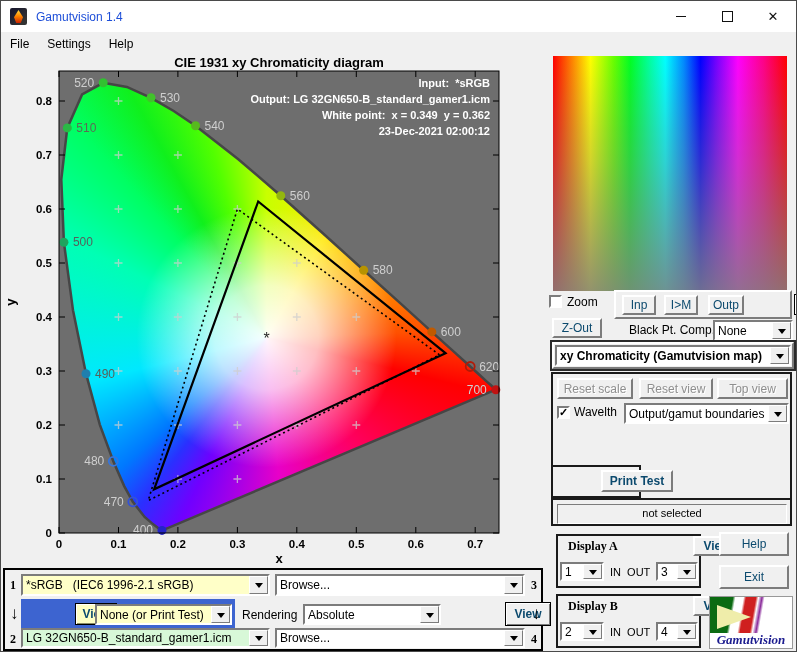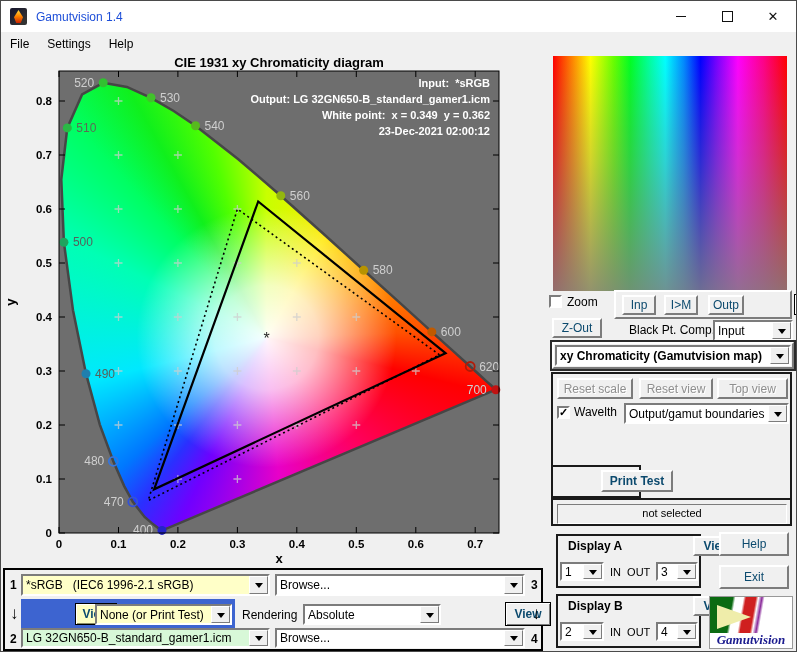--- a/index.html
+++ b/index.html
@@ -43,21 +43,21 @@
   .btn95.disabled{color:#8f8f8f;text-shadow:1px 1px 0 #ffffff;}
   .btn95.yellow{background:#ffffc4;border:1px solid #000;box-shadow:inset 1px 1px 0 #ffffff, inset -1px -1px 0 #8a8a66;}
   .btn95.outlined{border:1px solid #000;box-shadow:inset 1px 1px 0 #ffffff, inset -1px -1px 0 #7c7c7c;}
   .combo{position:absolute;background:#fff;border:2px solid;border-color:#7c7c7c #ffffff #ffffff #7c7c7c;display:flex;box-sizing:border-box;align-items:stretch;}
   .combo .txt{flex:1;font-size:12px;padding:1px 3px;white-space:pre;overflow:hidden;color:#000;align-self:center;}
   .combo.bold .txt{font-weight:bold;}
   .combo .cbtn{width:17px;background:#f0f0f0;border:1px solid;border-color:#ffffff #7c7c7c #7c7c7c #ffffff;display:flex;align-items:center;justify-content:center;}
   .tri{width:0;height:0;border:4px solid transparent;border-top:5px solid #000;margin-top:5px;}
   .chk{position:absolute;width:13px;height:13px;background:#fff;border:2px solid;border-color:#7c7c7c #ffffff #ffffff #7c7c7c;box-sizing:border-box;font-size:11px;font-weight:bold;line-height:8px;text-align:center;color:#000;}
   .lbl{position:absolute;font-size:12px;color:#000;white-space:pre;}
-  .lbl.bold{font-weight:bold;}
+  .lbl.bold{font-weight:bold;font-family:Liberation Serif, serif;}
   .blackbox{position:absolute;border:2px solid #1a1a1a;box-sizing:border-box;}
   .rframe{position:absolute;border:2px solid;border-color:#ffffff #7c7c7c #7c7c7c #ffffff;box-sizing:border-box;}
 
   
   .gradient-map{position:absolute;left:552px;top:55px;width:234px;height:235px;
     background:
       linear-gradient(to bottom, rgba(128,128,128,0) 0%, rgba(128,128,128,0.35) 45%, rgba(128,128,128,0.8) 95%, rgba(128,128,128,0.85) 100%),
       linear-gradient(to right,#ff0000 0%,#ff8000 8%,#ffff00 16%,#66ff00 26%,#00ff22 33%,#00ffaa 42%,#00ffff 48%,#0088ff 56%,#0000ff 63%,#7700ff 70%,#ff00ff 79%,#ff0088 90%,#ff0000 100%);}
   .xy-frame{position:absolute;left:551px;top:341px;width:242px;height:27px;border:2px solid;border-color:#ffffff #7c7c7c #7c7c7c #ffffff;outline:2px solid #2a2a2a;box-sizing:border-box;background:#f0f0f0;padding:1px;}
   .xy-frame .combo{position:relative;width:100%;height:100%;}
@@ -221,21 +221,21 @@
 
   <div class="rframe" style="left:613px;top:289px;width:178px;height:29px;"></div>
   <button class="btn95" style="left:621px;top:294px;width:34px;height:20px;">Inp</button>
   <button class="btn95" style="left:663px;top:294px;width:34px;height:20px;">I&gt;M</button>
   <button class="btn95" style="left:707px;top:294px;width:36px;height:20px;">Outp</button>
   <button class="btn95 yellow bold" style="left:749px;top:293px;width:40px;height:21px;">O&gt;M</button>
 
   <button class="btn95" style="left:551px;top:317px;width:50px;height:20px;">Z-Out</button>
   <span class="lbl" style="left:628px;top:322px;">Black Pt. Comp.</span>
   <div class="combo" style="left:712px;top:319px;width:80px;height:21px;">
-    <span class="txt">Input</span>
+    <span class="txt">None</span>
     <span class="cbtn">
         <span class="tri"></span>
       </span>
   </div>
 
   <div class="xy-frame">
     <div class="combo bold">
       <span class="txt">xy Chromaticity (Gamutvision map)</span>
       <span class="cbtn">
           <span class="tri"></span>

